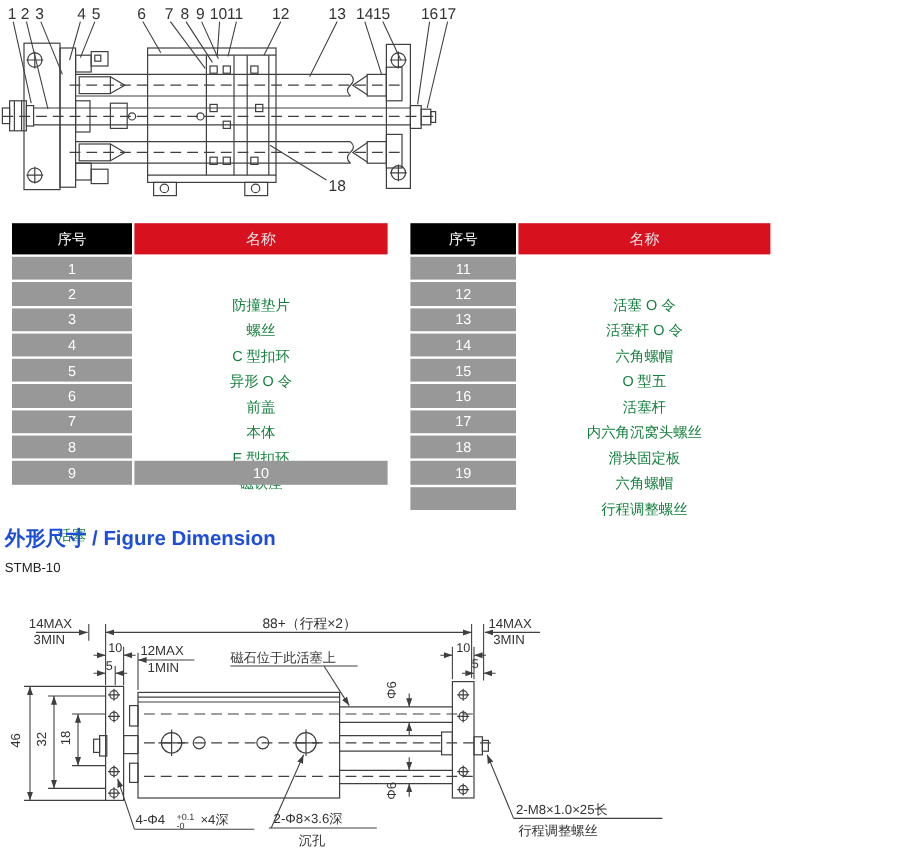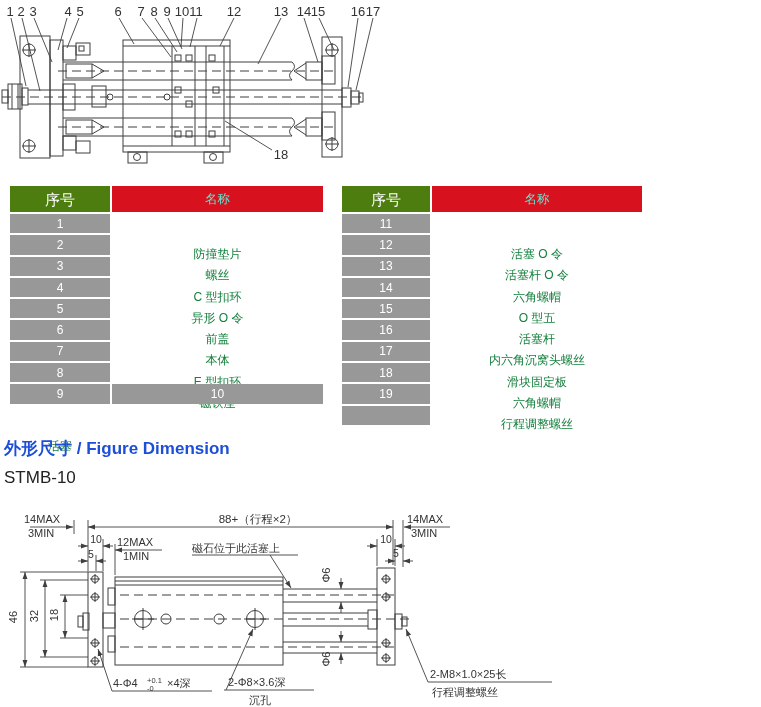--- a/index.html
+++ b/index.html
@@ -8,26 +8,26 @@
   svg{position:absolute;left:0;}
   svg text{fill:#333;font-family:"Liberation Sans","DejaVu Sans",sans-serif;}
   .fig-top{top:0;}
   .fig-bottom{top:495px;}
   .tbl{position:absolute;top:186px;display:grid;gap:2px;background:#fff;}
   .tbl-left{left:10px;width:313px;grid-template-columns:100px 211px;
             grid-template-rows:26px repeat(10,19.3px);}
   .tbl-right{left:342px;width:300px;grid-template-columns:88px 210px;
              grid-template-rows:26px repeat(10,19.3px);}
   .cell{display:flex;align-items:center;justify-content:center;font-size:12px;line-height:1;}
-  .h-num{background:#4d7c0f;color:#fff;font-size:15px;text-align:right;}
-  .h-name{background:#d8111f;color:#5eead4;font-size:12.5px;}
+  .h-num{background:#000000;color:#fff;font-size:12px;text-align:right;}
+  .h-name{background:#d8111f;color:#e5e5e5;font-size:12.5px;}
   .c-num{background:#989898;color:#fff;}
   .c-name{background:#f2f2f2;color:#15803d;margin-top:40px;}
   .sec-title{position:absolute;left:4px;top:437px;font-size:17px;font-weight:bold;color:#1d4ed8;}
-  .model{position:absolute;left:4px;top:468px;font-size:17px;color:#222;}
+  .model{position:absolute;left:4px;top:468px;font-size:11px;color:#222;}
 </style>
 </head>
 <body>
 
 <svg class="fig-top" width="761" height="182" viewBox="0 0 761 182">
   <g stroke="#3f3f3f" stroke-width="1" fill="none">
 
     <g>
       <rect x="20" y="36" width="30" height="122"></rect>
       <circle cx="29" cy="50" r="6"></circle>

